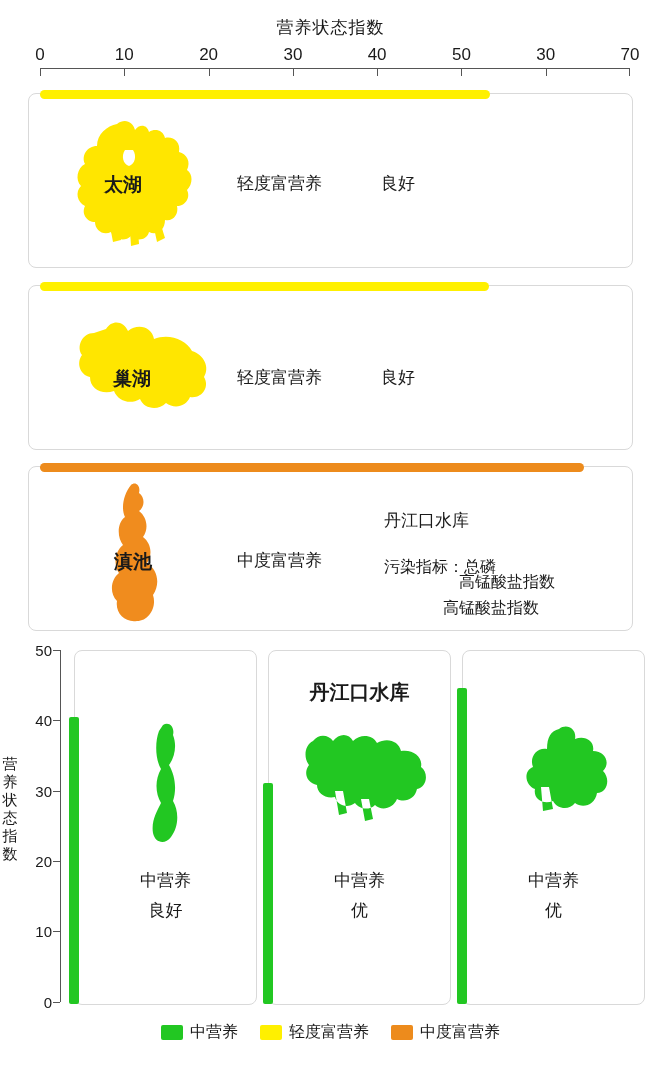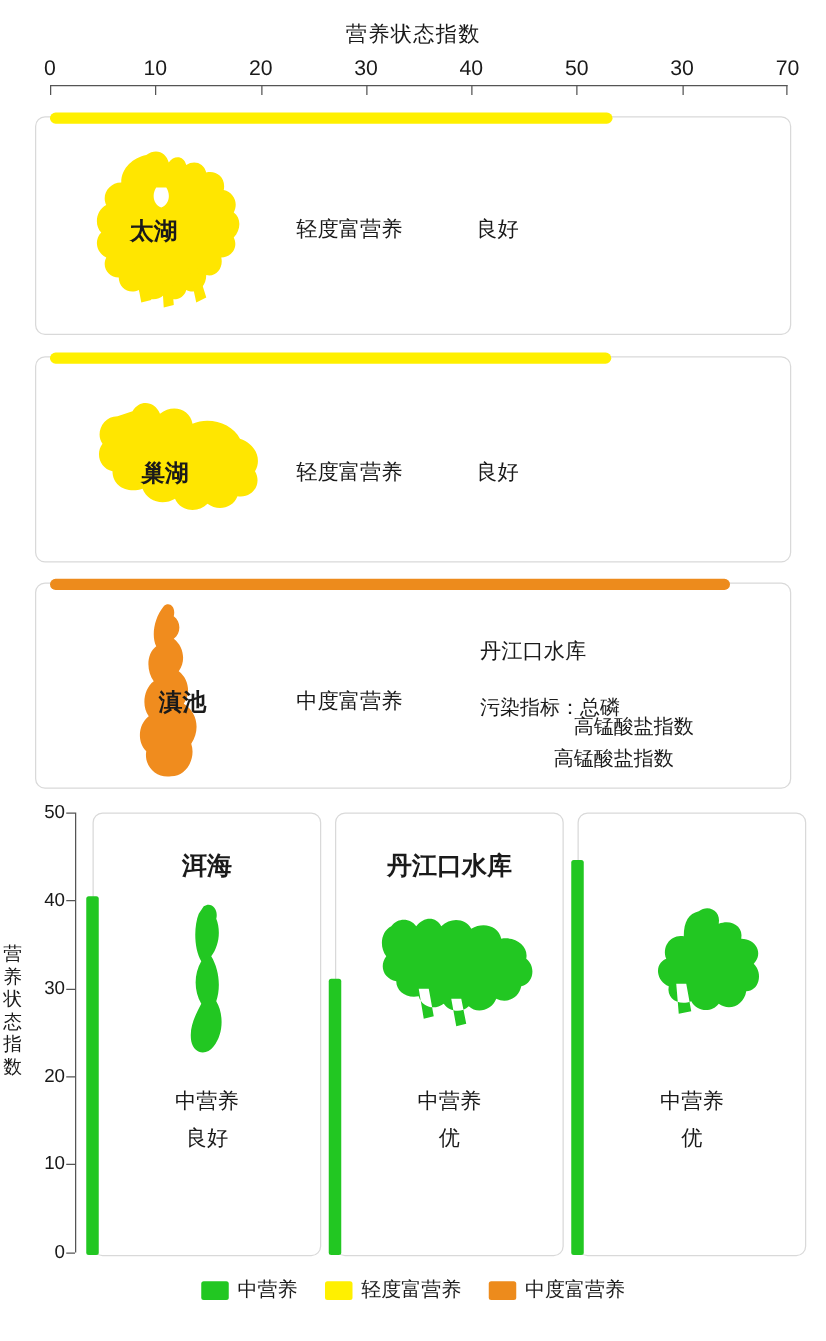--- a/index.html
+++ b/index.html
@@ -253,21 +253,21 @@
 
 <div class="lake-panel" style="top:466px; height:165px;">
   <div class="lake-bar" style="left:11px; top:-4px; width:544px; background:#ed8b1c;"></div>
 
   <div class="shape-wrap" style="left:62px; top:14px; width:90px; height:145px;">
     <svg viewBox="0 0 90 145" width="90" height="145">
       <path fill="#f08c1e" d="M40,4 C44,0 50,4 48,12 C54,16 54,26 48,30 C56,36 58,48 52,56 C60,62 62,74 56,82 C66,88 70,102 62,114 C66,126 58,140 46,140 C34,142 24,132 26,120 C18,112 20,98 28,92 C22,84 24,70 32,64 C26,56 26,42 34,36 C30,28 32,14 40,4 Z"></path>
     </svg>
   </div>
 
-  <div class="lake-name" style="left:85px; top:82px;margin-left:13px;">滇池</div>
+  <div class="lake-name" style="left:85px; top:82px;">滇池</div>
   <div class="lake-status" style="left:208px; top:82px;">中度富营养</div>
   <div class="lake-quality" style="left:355px; top:42px;">丹江口水库</div>
   <div class="lake-extra" style="left:355px; top:88px;">污染指标：总磷</div>
   <div class="lake-extra" style="left:430px; top:103px;">高锰酸盐指数</div>
   <div class="lake-extra" style="left:414px; top:129px;">高锰酸盐指数</div>
 </div>
 
 <div id="y-axis-title">营养状态指数</div>
 
 <div id="bottom-axis">
@@ -290,21 +290,20 @@
 
 <div class="small-panel" style="left:74px;">
   <div class="small-bar" style="left:-6px; top:66px; height:287px; background:#22c722;"></div>
 
   <div class="shape-wrap" style="left:58px; top:68px; width:70px; height:130px;">
     <svg viewBox="0 0 70 130" width="70" height="130">
       <path fill="#22c722" d="M30,6 C36,2 42,8 40,16 C44,26 42,38 36,46 C42,56 44,70 40,82 C46,92 46,108 38,118 C32,126 22,124 20,114 C18,102 24,92 28,84 C22,74 22,60 28,50 C22,40 22,22 26,12 Z"></path>
     </svg>
   </div>
 
-  <div class="small-title">洱海</div>
   <div class="small-text">
     <div>中营养</div>
     <div>良好</div>
   </div>
 </div>
 
 <div class="small-panel" style="left:268px;text-decoration:underline;">
   <div class="small-bar" style="left:-6px; top:132px; height:221px; background:#22c722;"></div>
 
   <div class="shape-wrap" style="left:26px; top:68px; width:140px; height:110px;">

